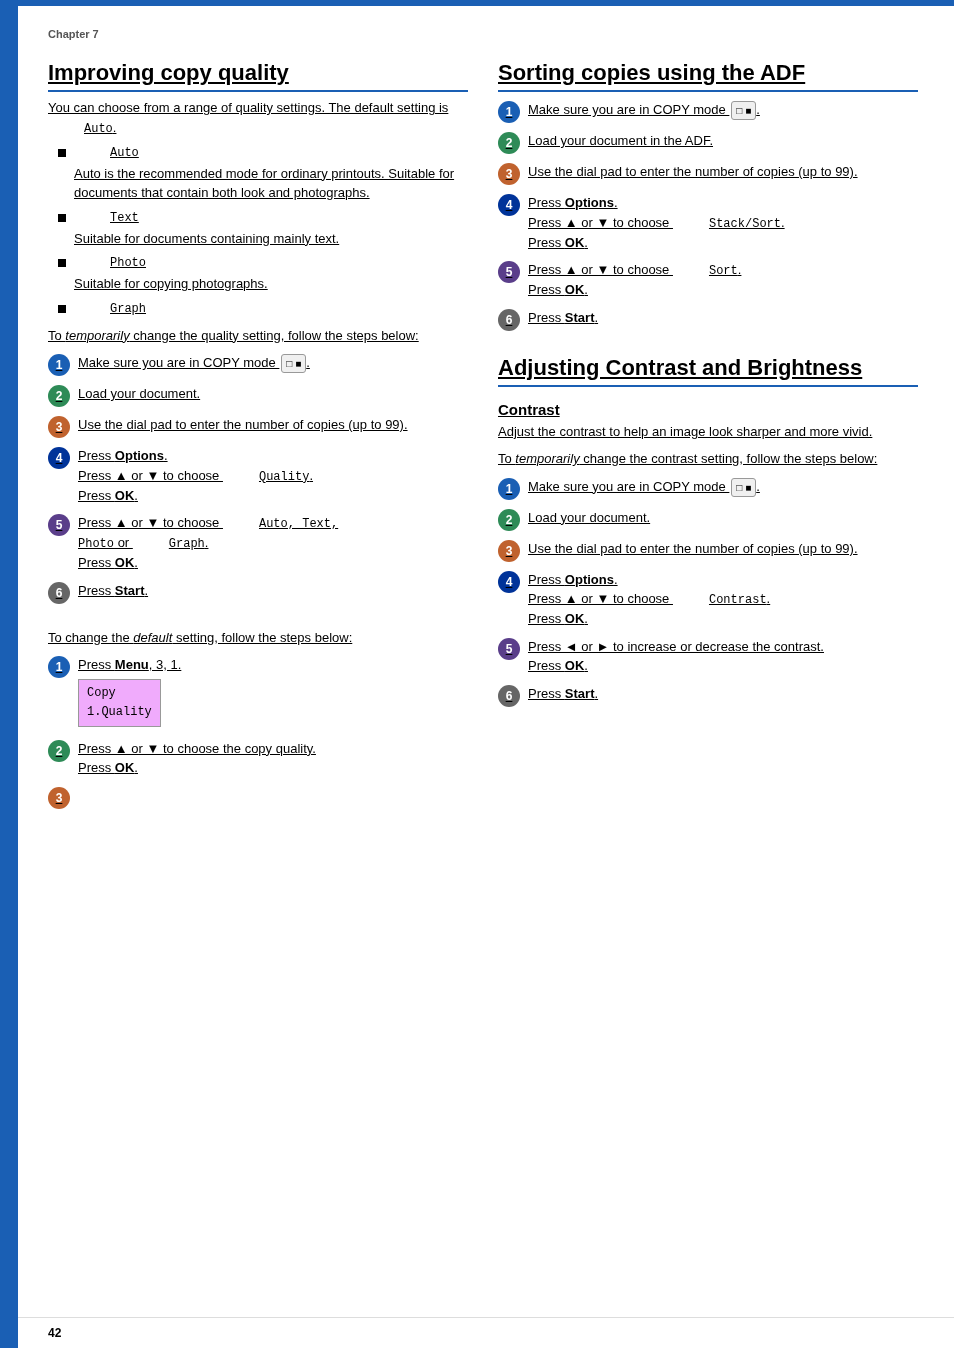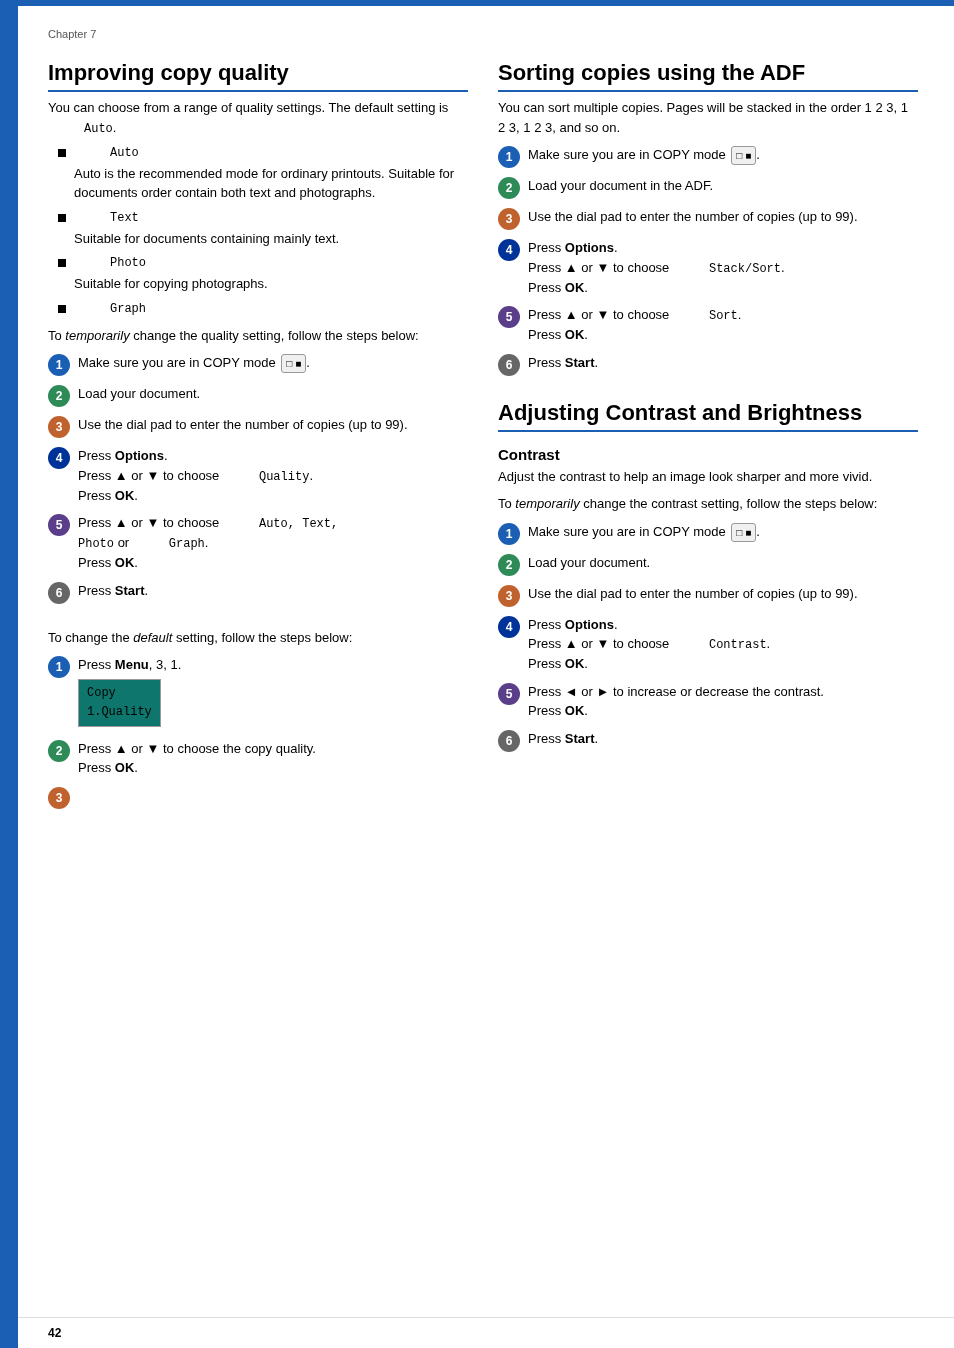--- a/index.html
+++ b/index.html
@@ -45,25 +45,27 @@
       margin-left: 18px;
       padding: 20px 30px 30px 30px;
       flex: 1;
     }
 
     .chapter-label {
       font-size: 11px;
       color: #555;
       margin-bottom: 20px;
       margin-top: 8px;
+      font-weight: bold;
     }
 
     .two-col {
       display: flex;
       gap: 30px;
+      text-decoration: underline;
     }
 
     .col-left {
       flex: 1;
       max-width: 420px;
     }
 
     .col-right {
       flex: 1;
       max-width: 420px;
@@ -161,21 +163,21 @@
       border: 1px solid #999;
       border-radius: 3px;
       padding: 1px 4px;
       font-size: 10px;
       background: #f0f0f0;
       margin-left: 2px;
     }
 
     .lcd-box {
       border: 1px solid #999;
-      background: #0f766e;
+      background: #f0abfc;
       font-family: 'Courier New', monospace;
       font-size: 12px;
       padding: 4px 8px;
       margin: 4px 0 4px 0;
       display: inline-block;
       line-height: 1.6;
     }
 
     .page-number-bar {
       position: absolute;
@@ -205,21 +207,21 @@
         <h1 class="section-title">Improving copy quality</h1>
 
         <p class="body-text">
           You can choose from a range of quality settings. The default setting is <span class="monospace">Auto</span>.
         </p>
 
         <div class="bullet-item">
           <div class="bullet-square"></div>
           <span class="monospace">Auto</span>
         </div>
-        <p class="indent-text">Auto is the recommended mode for ordinary printouts. Suitable for documents order contain both text and photographs.</p>
+        <p class="indent-text">Auto is the recommended mode for ordinary printouts. Suitable for documents that contain both look and photographs.</p>
 
         <div class="bullet-item">
           <div class="bullet-square"></div>
           <span class="monospace">Text</span>
         </div>
         <p class="indent-text">Suitable for documents containing mainly text.</p>
 
         <div class="bullet-item">
           <div class="bullet-square"></div>
           <span class="monospace">Photo</span>
@@ -291,21 +293,20 @@
         </div>
 
         <div class="step">
           <div class="step-circle circle-orange">3</div>
         </div>
       </div>
 
       <div class="col-right">
         <h1 class="section-title">Sorting copies using the ADF</h1>
 
-        <p class="body-text">You can sort multiple copies. Pages will be stacked in the order 1 2 3, 1 2 3, 1 2 3, and so on.</p>
 
         <div class="step">
           <div class="step-circle circle-blue">1</div>
           <div class="step-content">
             Make sure you are in COPY mode <span class="copy-mode-icon">□ ■</span>.
           </div>
         </div>
 
         <div class="step">
           <div class="step-circle circle-teal">2</div>

